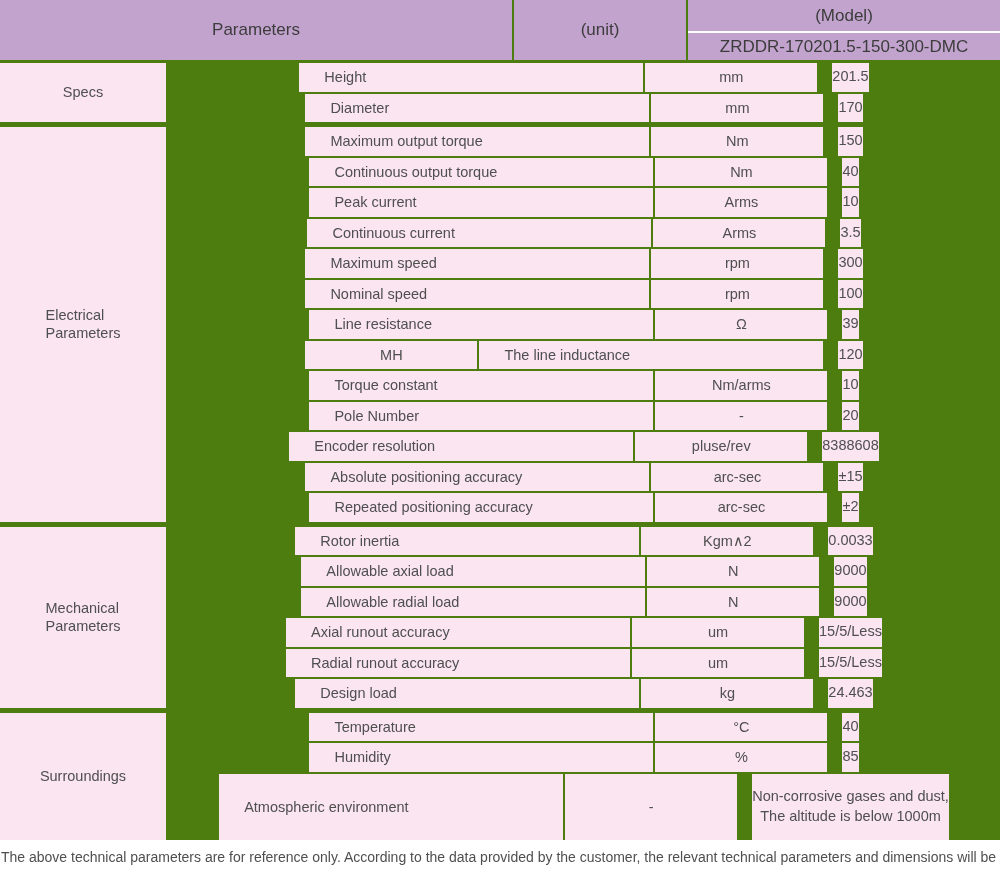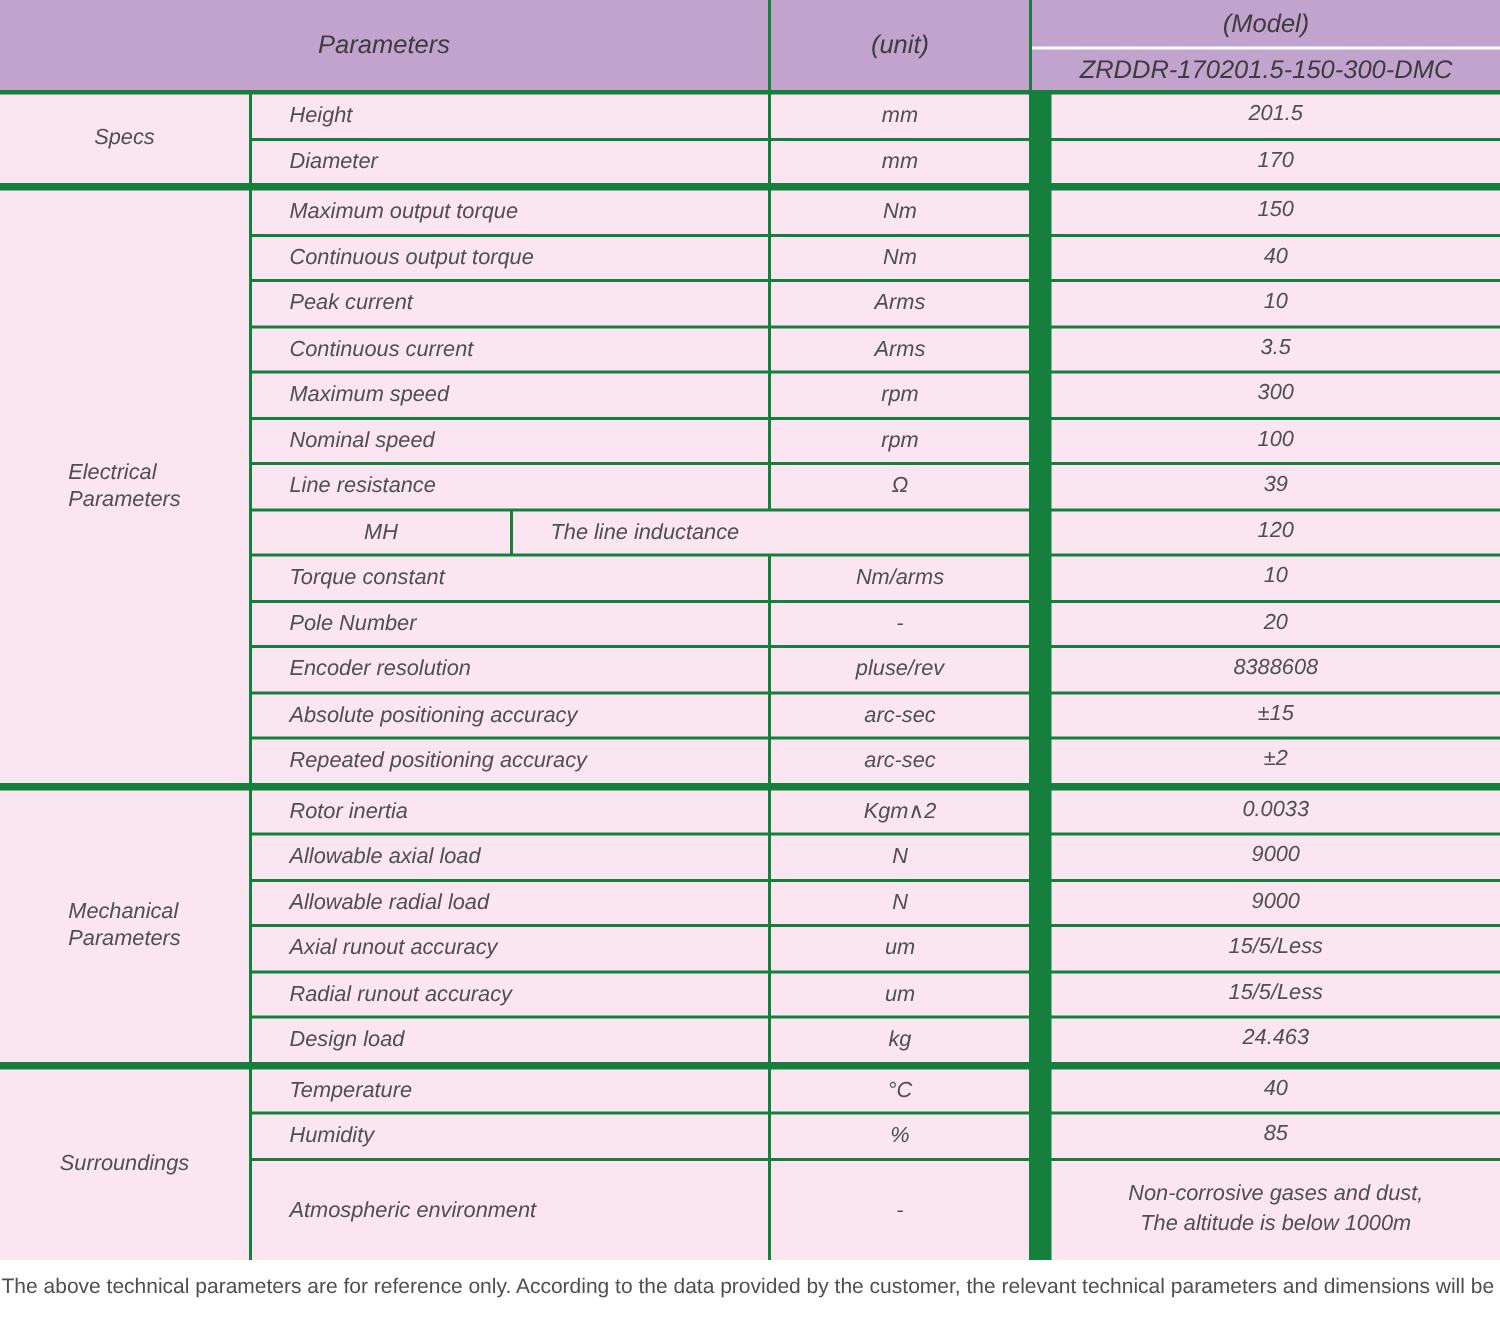--- a/index.html
+++ b/index.html
@@ -9,35 +9,35 @@
     --body-text:#4f4f4f;
     --c1:166px; --c2:344px; --c3:172px;
   }
   *{box-sizing:border-box;}
   html,body{margin:0;padding:0;}
   body{
     width:1000px;height:884px;background:#ffffff;
     font-family:"Liberation Sans","DejaVu Sans",sans-serif;
     color:var(--body-text);
   }
-  .tbl{width:1000px;background:#15803d;font-style:italic;}
+  .tbl{width:1000px;background:#4d7c0f;}
   .cell{background:var(--pink);display:flex;align-items:center;font-size:14.5px;color:var(--body-text);}
   
   .header-row{display:flex;gap:2px;height:60px;}
   .header-row .cell{background:var(--purple);color:var(--header-text);justify-content:center;font-size:17px;}
   .h-params{width:calc(var(--c1) + 2px + var(--c2));}
   .h-unit{width:var(--c3);}
   .h-model{flex:1;display:flex;flex-direction:column;gap:2px;background:#ffffff;}
   .h-model-top{height:31px;}
   .h-model-bottom{flex:1;font-size:13.5px;}
   
   #groups{display:flex;flex-direction:column;gap:5px;margin-top:3px;}
   .group{display:flex;gap:2px;}
   .group-label{width:var(--c1);justify-content:center;white-space:pre-line;line-height:1.25;}
-  .rows{flex:1;display:flex;flex-direction:column;gap:2px;}
+  .rows{flex:1;display:flex;flex-direction:column;gap:2px;align-items:center;}
   .row{display:flex;gap:2px;height:28.5px;}
   .row.tall{height:66px;}
   .p-cell{width:var(--c2);padding-left:25px;}
   .u-cell{width:var(--c3);justify-content:center;}
   .v-cell{flex:1;justify-content:center;text-align:center;white-space:pre-line;line-height:1.35;margin-left:13px;}
   
   .footer{margin-top:9px;font-size:14px;color:var(--body-text);padding-left:1px;white-space:nowrap;}
 </style>
 </head>
 <body>

